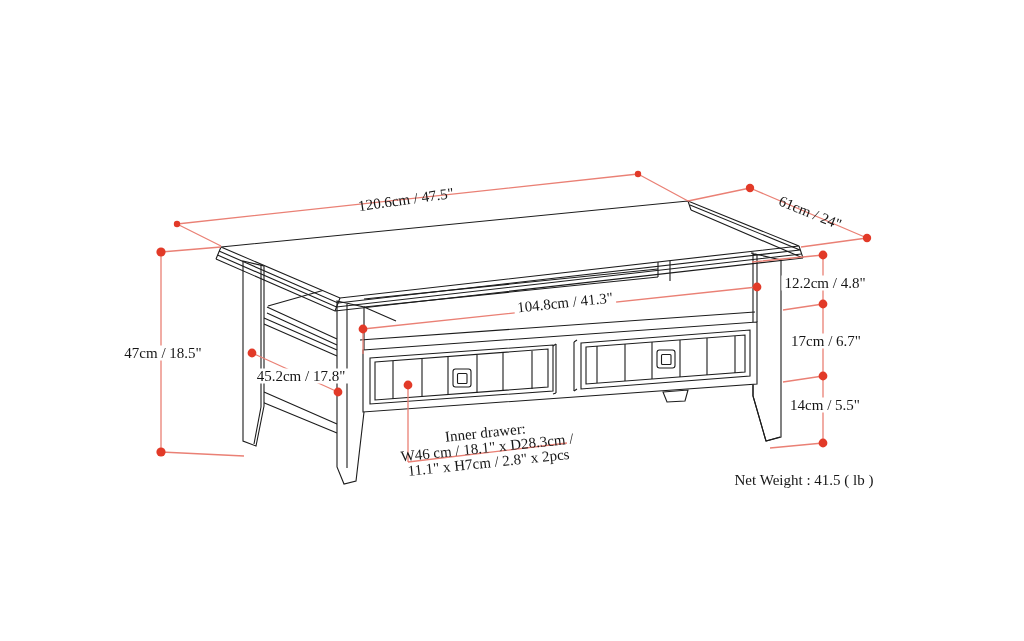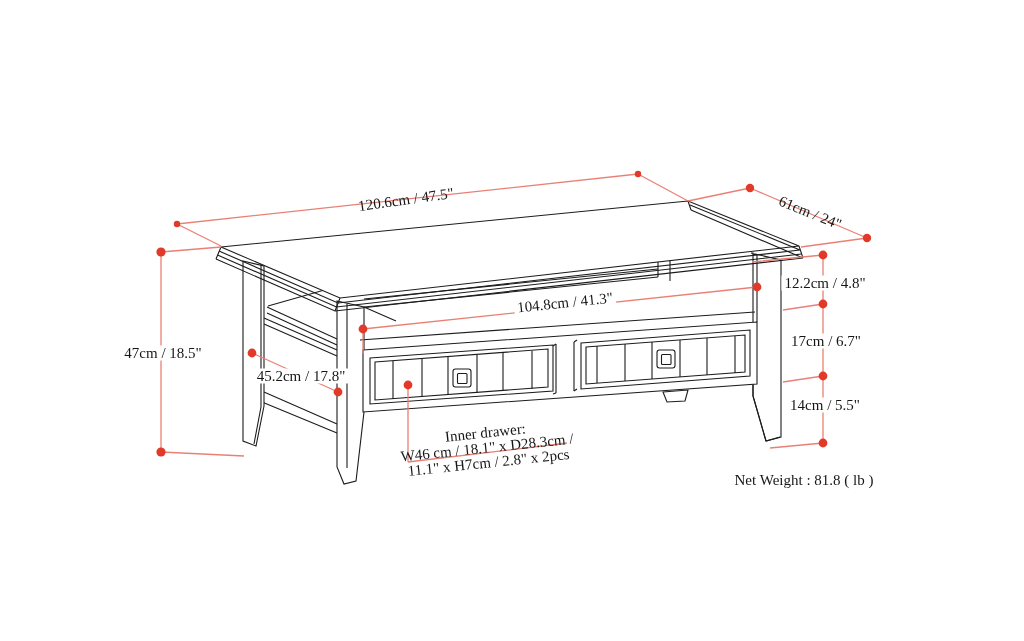--- a/index.html
+++ b/index.html
@@ -126,14 +126,14 @@
   <div class="lbl bg" id="t4">45.2cm / 17.8"</div>
   <div class="lbl bg" id="t5">104.8cm / 41.3"</div>
   <div class="lbl bg" id="t6">12.2cm / 4.8"</div>
   <div class="lbl bg" id="t7">17cm / 6.7"</div>
   <div class="lbl bg" id="t8">14cm / 5.5"</div>
   <div class="lbl" id="t9">
     <div>Inner drawer:</div>
     <div>W46 cm / 18.1" x D28.3cm /</div>
     <div>11.1" x H7cm / 2.8" x 2pcs</div>
   </div>
-  <div class="lbl" id="t10">Net Weight : 81.8 ( lb )</div>
+  <div class="lbl" id="t10">Net Weight : 41.5 ( lb )</div>
 </div>
 
 </body></html>

